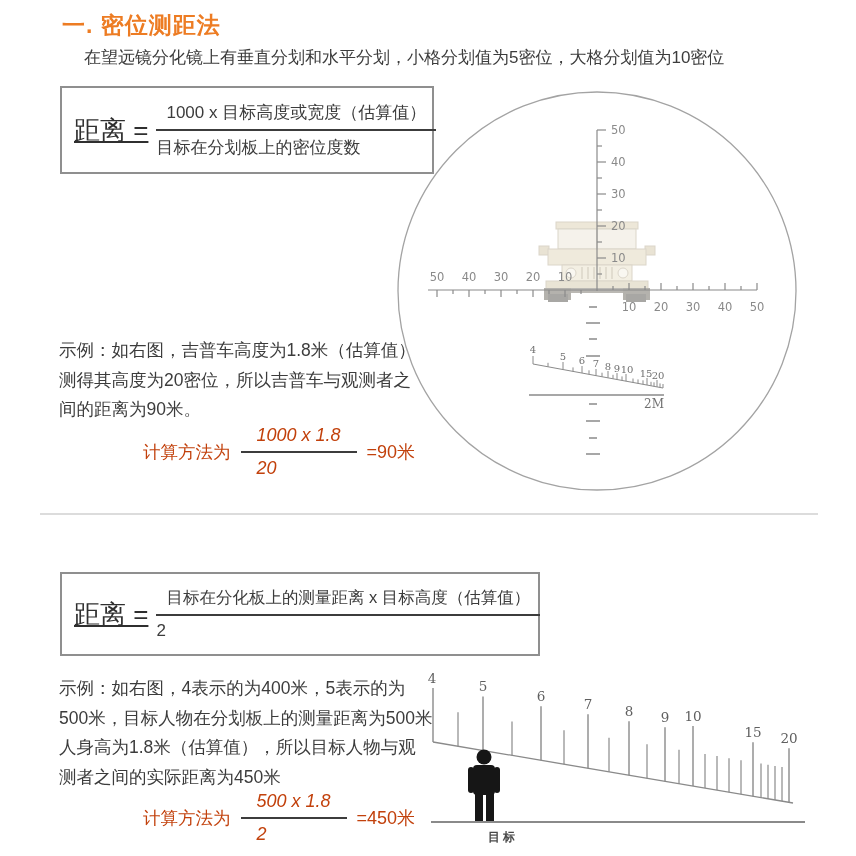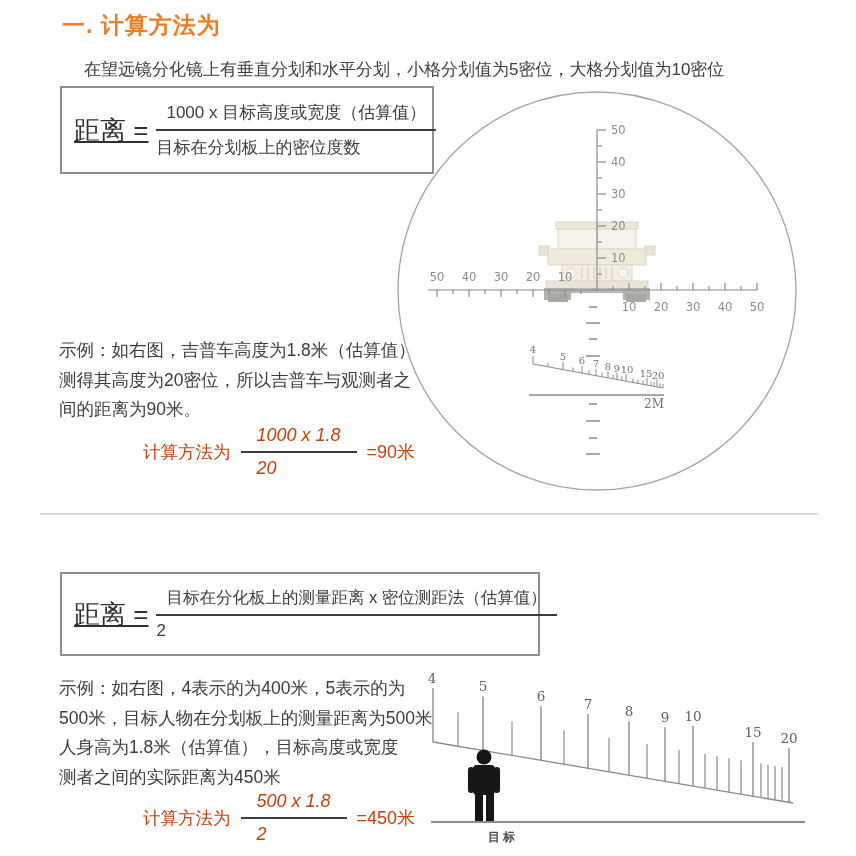--- a/index.html
+++ b/index.html
@@ -22,23 +22,23 @@
   .calc .result{font-size:18px;}
   .divider{border-top:2px solid #dcdcdc;height:0;}
   svg text{font-family:"DejaVu Sans",sans-serif;}
   svg text.serif{font-family:"DejaVu Serif",serif;}
 </style>
 </head>
 <body>
 
 <div class="page">
 
-  <div class="abs sec-title" style="left:62px;top:10px;">一. 计算方法为</div>
-
-  <div class="abs intro" style="left:84px;top:58px;width:740px;">在望远镜分化镜上有垂直分划和水平分划，小格分划值为5密位，大格分划值为10密位</div>
+  <div class="abs sec-title" style="left:62px;top:10px;">一. 密位测距法</div>
+
+  <div class="abs intro" style="left:84px;top:46px;width:740px;">在望远镜分化镜上有垂直分划和水平分划，小格分划值为5密位，大格分划值为10密位</div>
 
   <div class="abs fbox" style="left:60px;top:86px;width:374px;height:88px;">
     <span class="lhs">距离 =</span>
     <span class="frac">
       <span class="num">1000 x 目标高度或宽度（估算值）</span>
       <span class="bar"></span>
       <span class="den">目标在分划板上的密位度数</span>
     </span>
   </div>
 
@@ -192,29 +192,29 @@
     </g>
     <text class="serif" x="259" y="320" font-size="12" fill="#707070" text-anchor="middle">2M</text>
   </svg>
 
   <div class="abs divider" style="left:40px;top:513px;width:778px;"></div>
 
 
   <div class="abs fbox" style="left:60px;top:572px;width:480px;height:84px;">
     <span class="lhs">距离 =</span>
     <span class="frac">
-      <span class="num" style="font-size:16.5px;">目标在分化板上的测量距离 x 密位测距法（估算值）</span>
+      <span class="num" style="font-size:16.5px;">目标在分化板上的测量距离 x 目标高度（估算值）</span>
       <span class="bar"></span>
       <span class="den">2</span>
     </span>
   </div>
 
   <div class="abs example" style="left:59px;top:674px;width:405px;">示例：如右图，4表示的为400米，5表示的为
 500米，目标人物在分划板上的测量距离为500米
-人身高为1.8米（估算值），目标高度或宽度
+人身高为1.8米（估算值），所以目标人物与观
 测者之间的实际距离为450米</div>
 
   <div class="abs calc" style="left:99px;top:792px;height:52px;">
     <span>计算方法为</span>
     <span class="frac">
       <span class="num">500 x 1.8</span>
       <span class="bar"></span>
       <span class="den">2</span>
     </span>
     <span class="result">=450米</span>

